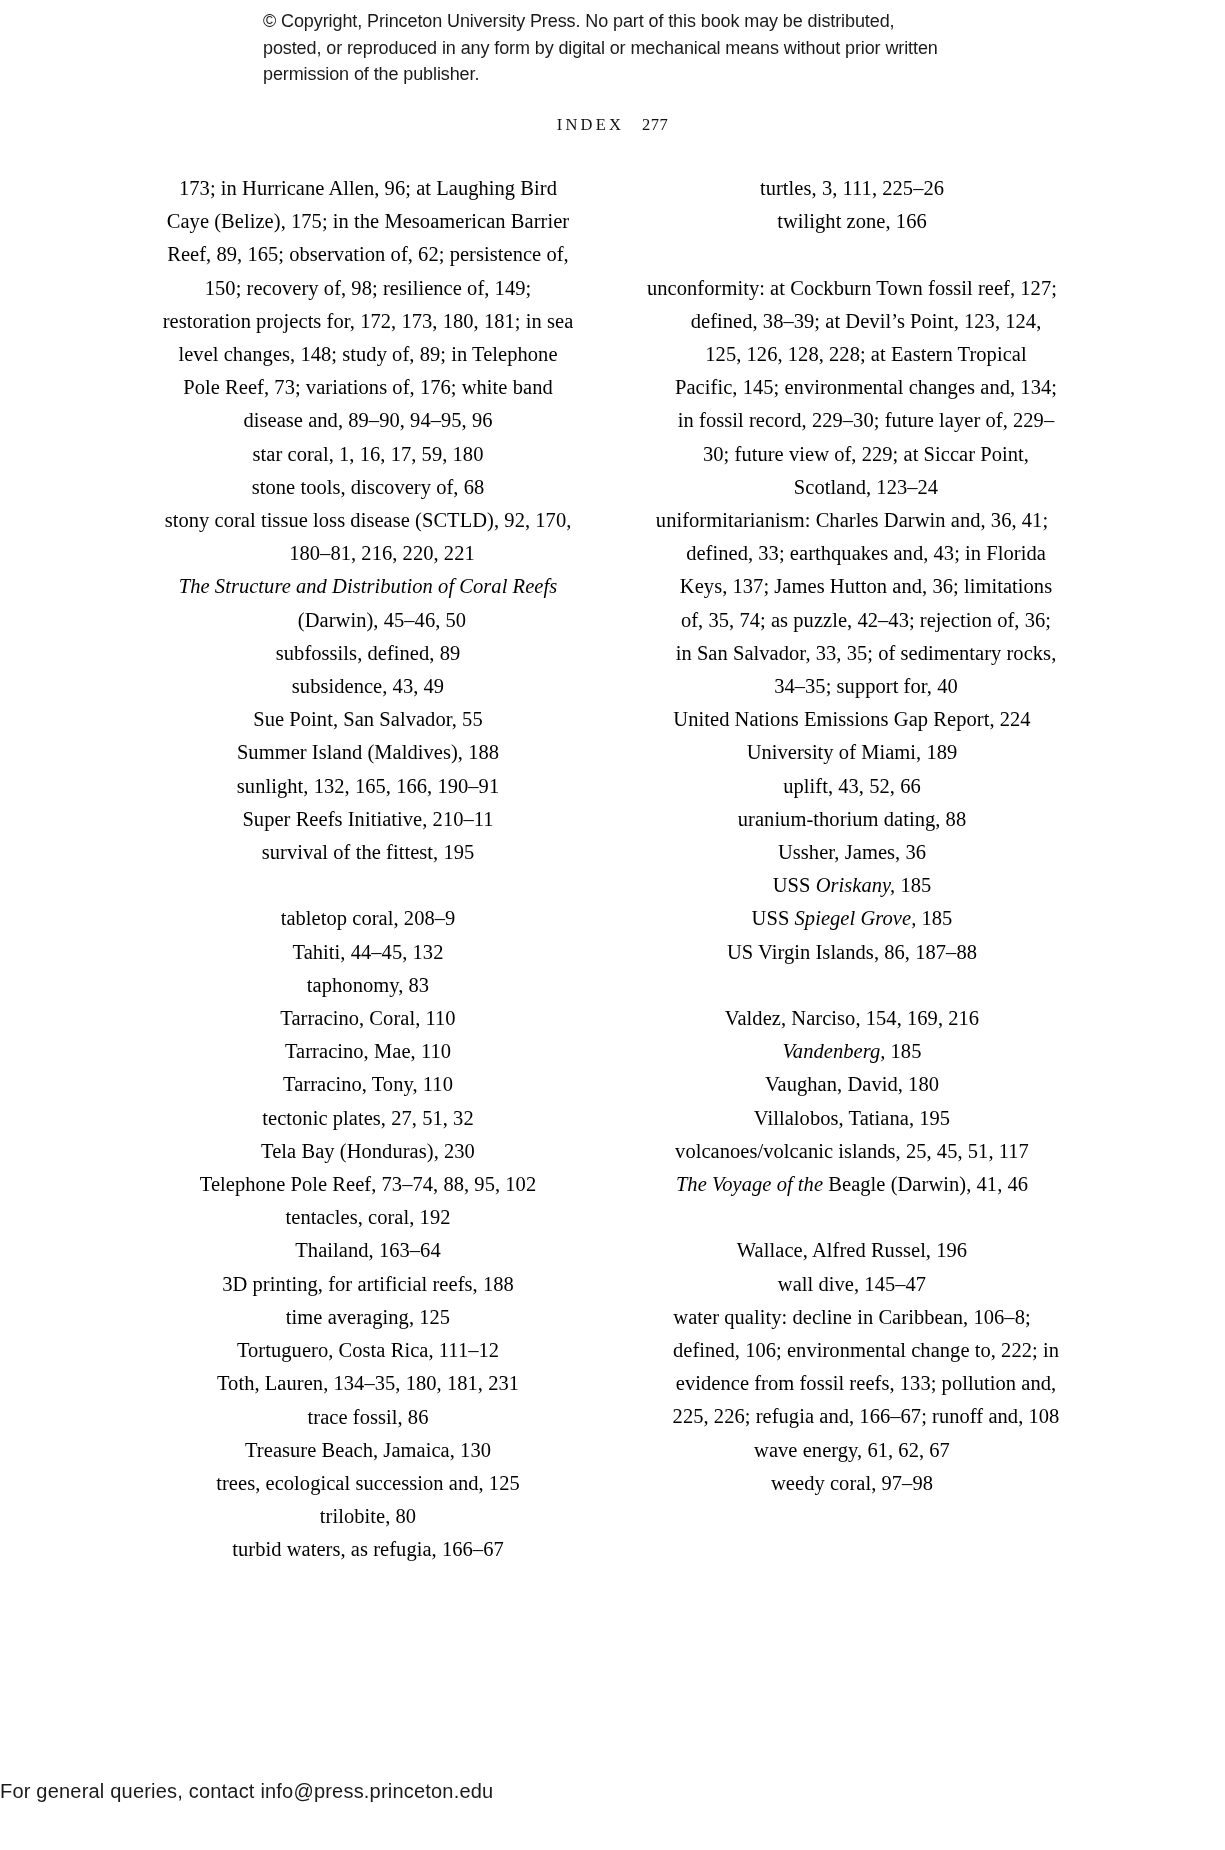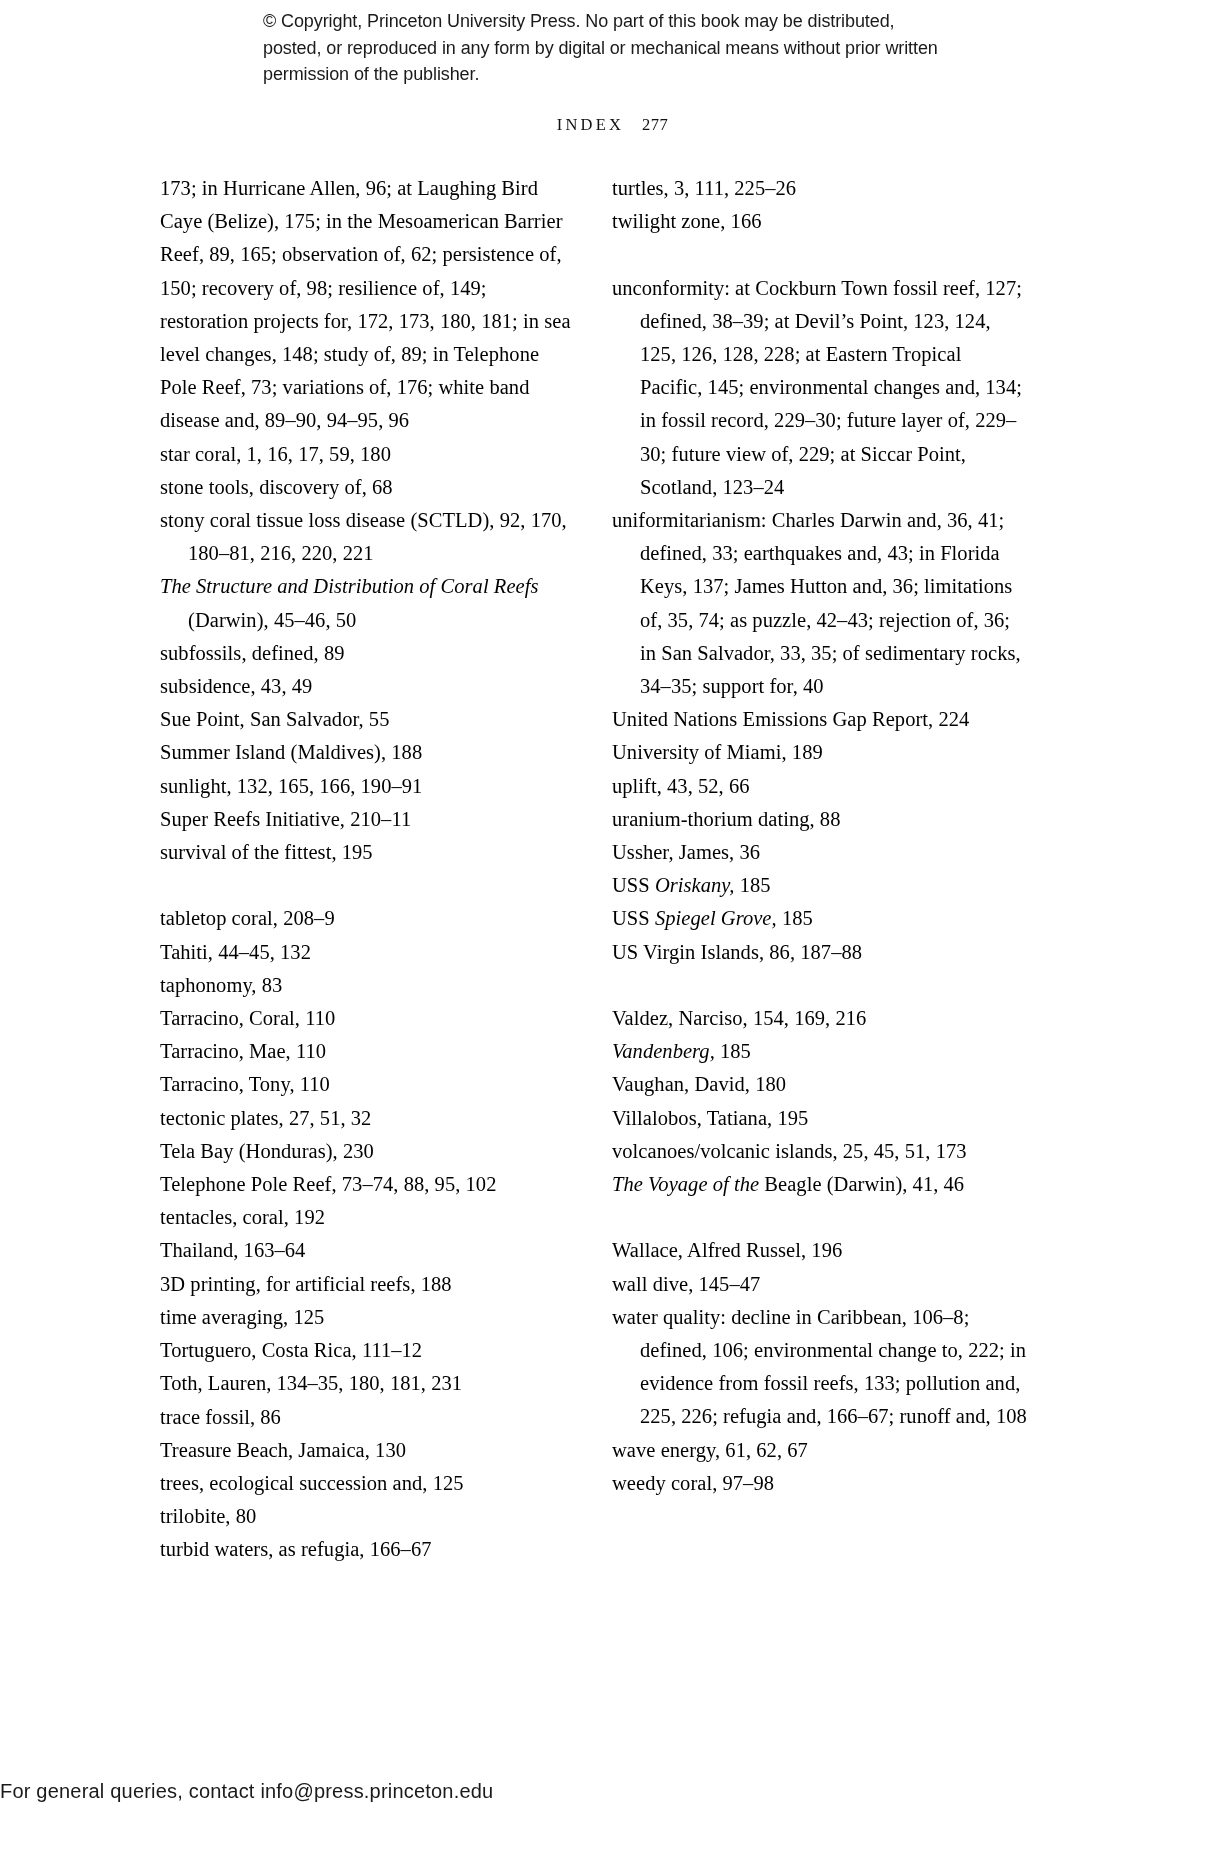--- a/index.html
+++ b/index.html
@@ -46,21 +46,22 @@
   .running-head .rh-num {
     margin-left: 18px;
     letter-spacing: 0.5px;
   }
   .columns {
     position: absolute;
     left: 160px;
     top: 172px;
     width: 900px;
     display: flex;
-    gap: 36px;
+    gap: 68px;
+    text-align: center;
   }
   .col {
     width: 416px;
   }
   .entry {
     font-size: 20.5px;
     line-height: 33.2px;
     padding-left: 28px;
     text-indent: -28px;
     margin: 0;
@@ -147,21 +148,21 @@
         <p class="entry">uranium-thorium dating, 88</p>
         <p class="entry">Ussher, James, 36</p>
         <p class="entry">USS <i>Oriskany,</i> 185</p>
         <p class="entry">USS <i>Spiegel Grove,</i> 185</p>
         <p class="entry">US Virgin Islands, 86, 187–88</p>
         <div class="gap"></div>
         <p class="entry">Valdez, Narciso, 154, 169, 216</p>
         <p class="entry"><i>Vandenberg,</i> 185</p>
         <p class="entry">Vaughan, David, 180</p>
         <p class="entry">Villalobos, Tatiana, 195</p>
-        <p class="entry">volcanoes/volcanic islands, 25, 45, 51, 173</p>
+        <p class="entry">volcanoes/volcanic islands, 25, 45, 51, 117</p>
         <p class="entry"><i>The Voyage of the</i> Beagle (Darwin), 41, 46</p>
         <div class="gap"></div>
         <p class="entry">Wallace, Alfred Russel, 196</p>
         <p class="entry">wall dive, 145–47</p>
         <p class="entry">water quality: decline in Caribbean, 106–8; defined, 106; environmental change to, 222; in evidence from fossil reefs, 133; pollution and, 225, 226; refugia and, 166–67; runoff and, 108</p>
         <p class="entry">wave energy, 61, 62, 67</p>
         <p class="entry">weedy coral, 97–98</p>
       </div>
   </div>
 

